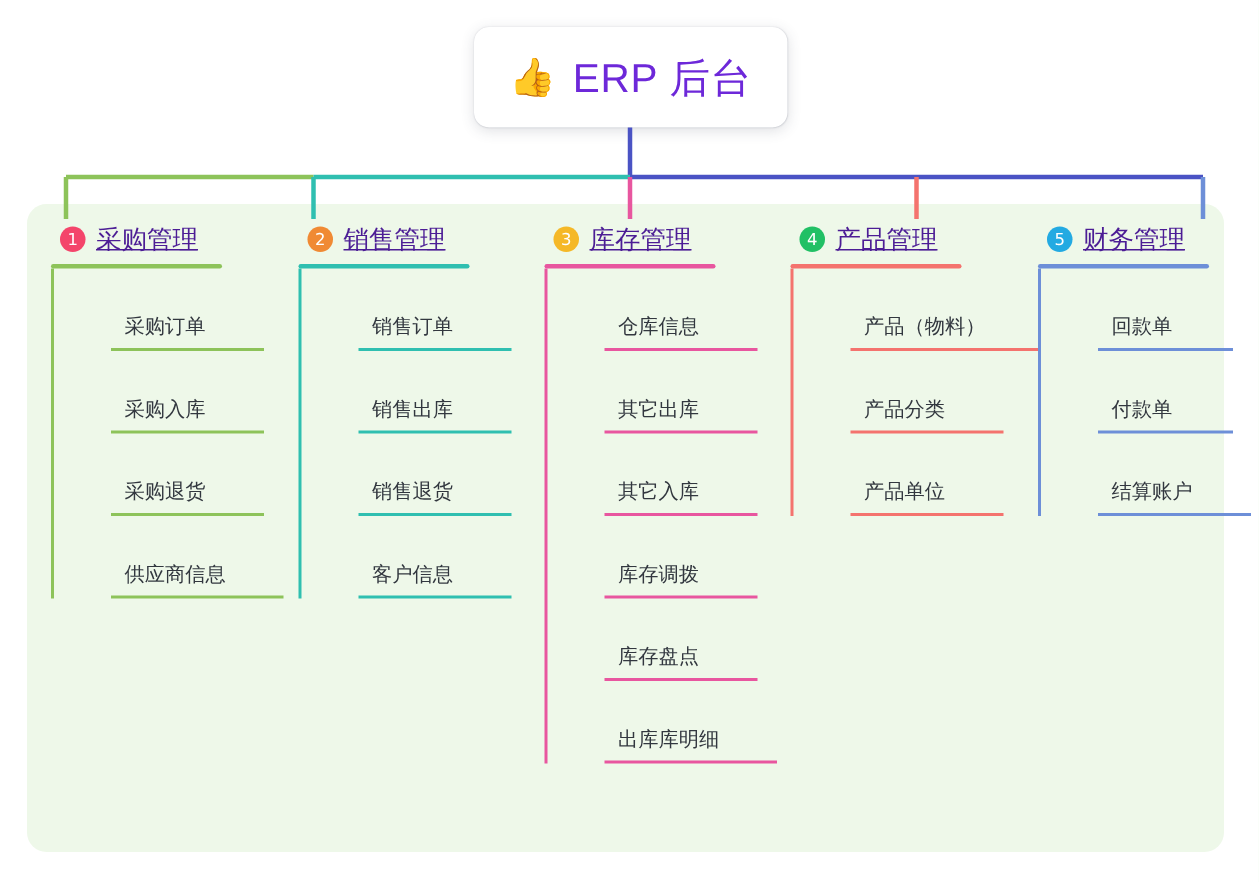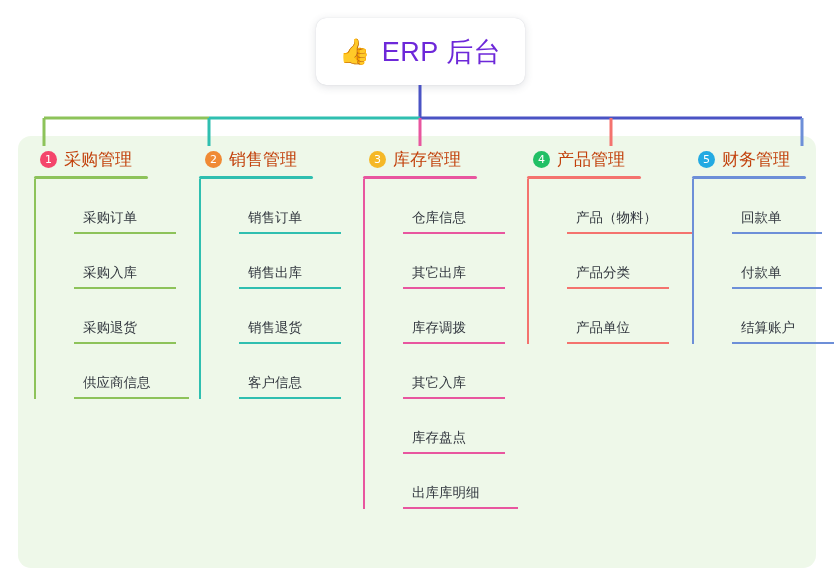--- a/index.html
+++ b/index.html
@@ -92,22 +92,23 @@
     border-radius: 50%;
     color: #ffffff;
     font-size: 11px;
     line-height: 17px;
     text-align: center;
     font-family: "DejaVu Sans", sans-serif;
     flex: 0 0 auto;
   }
   .col-title {
     font-size: 17px;
-    color: #c2410c;
+    color: #4c1d95;
     white-space: nowrap;
+    text-decoration: underline;
   }
   .col-rule {
     height: 3px;
     border-radius: 2px;
     margin-top: 4px;
   }
 
   .leaves {
     position: relative;
     margin-top: 0;
@@ -215,24 +216,24 @@
         <div class="col-rule" style="width: 114px; background: rgb(232, 86, 159);"></div>
         <div class="leaves">
           <div class="spine" style="background: rgb(232, 86, 159);"></div>
           <div class="leaf">
             <div class="leaf-label" style="width: 84px; border-bottom-color: rgb(232, 86, 159);">仓库信息</div>
           </div>
           <div class="leaf">
             <div class="leaf-label" style="width: 84px; border-bottom-color: rgb(232, 86, 159);">其它出库</div>
           </div>
           <div class="leaf">
+            <div class="leaf-label" style="width: 84px; border-bottom-color: rgb(232, 86, 159);">其它入库</div>
+          </div>
+          <div class="leaf">
             <div class="leaf-label" style="width: 84px; border-bottom-color: rgb(232, 86, 159);">库存调拨</div>
-          </div>
-          <div class="leaf">
-            <div class="leaf-label" style="width: 84px; border-bottom-color: rgb(232, 86, 159);">其它入库</div>
           </div>
           <div class="leaf">
             <div class="leaf-label" style="width: 84px; border-bottom-color: rgb(232, 86, 159);">库存盘点</div>
           </div>
           <div class="leaf">
             <div class="leaf-label" style="width: 97px; border-bottom-color: rgb(232, 86, 159);">出库库明细</div>
           </div>
         </div>
       </div>
       <div class="col" style="left: 527px;">

